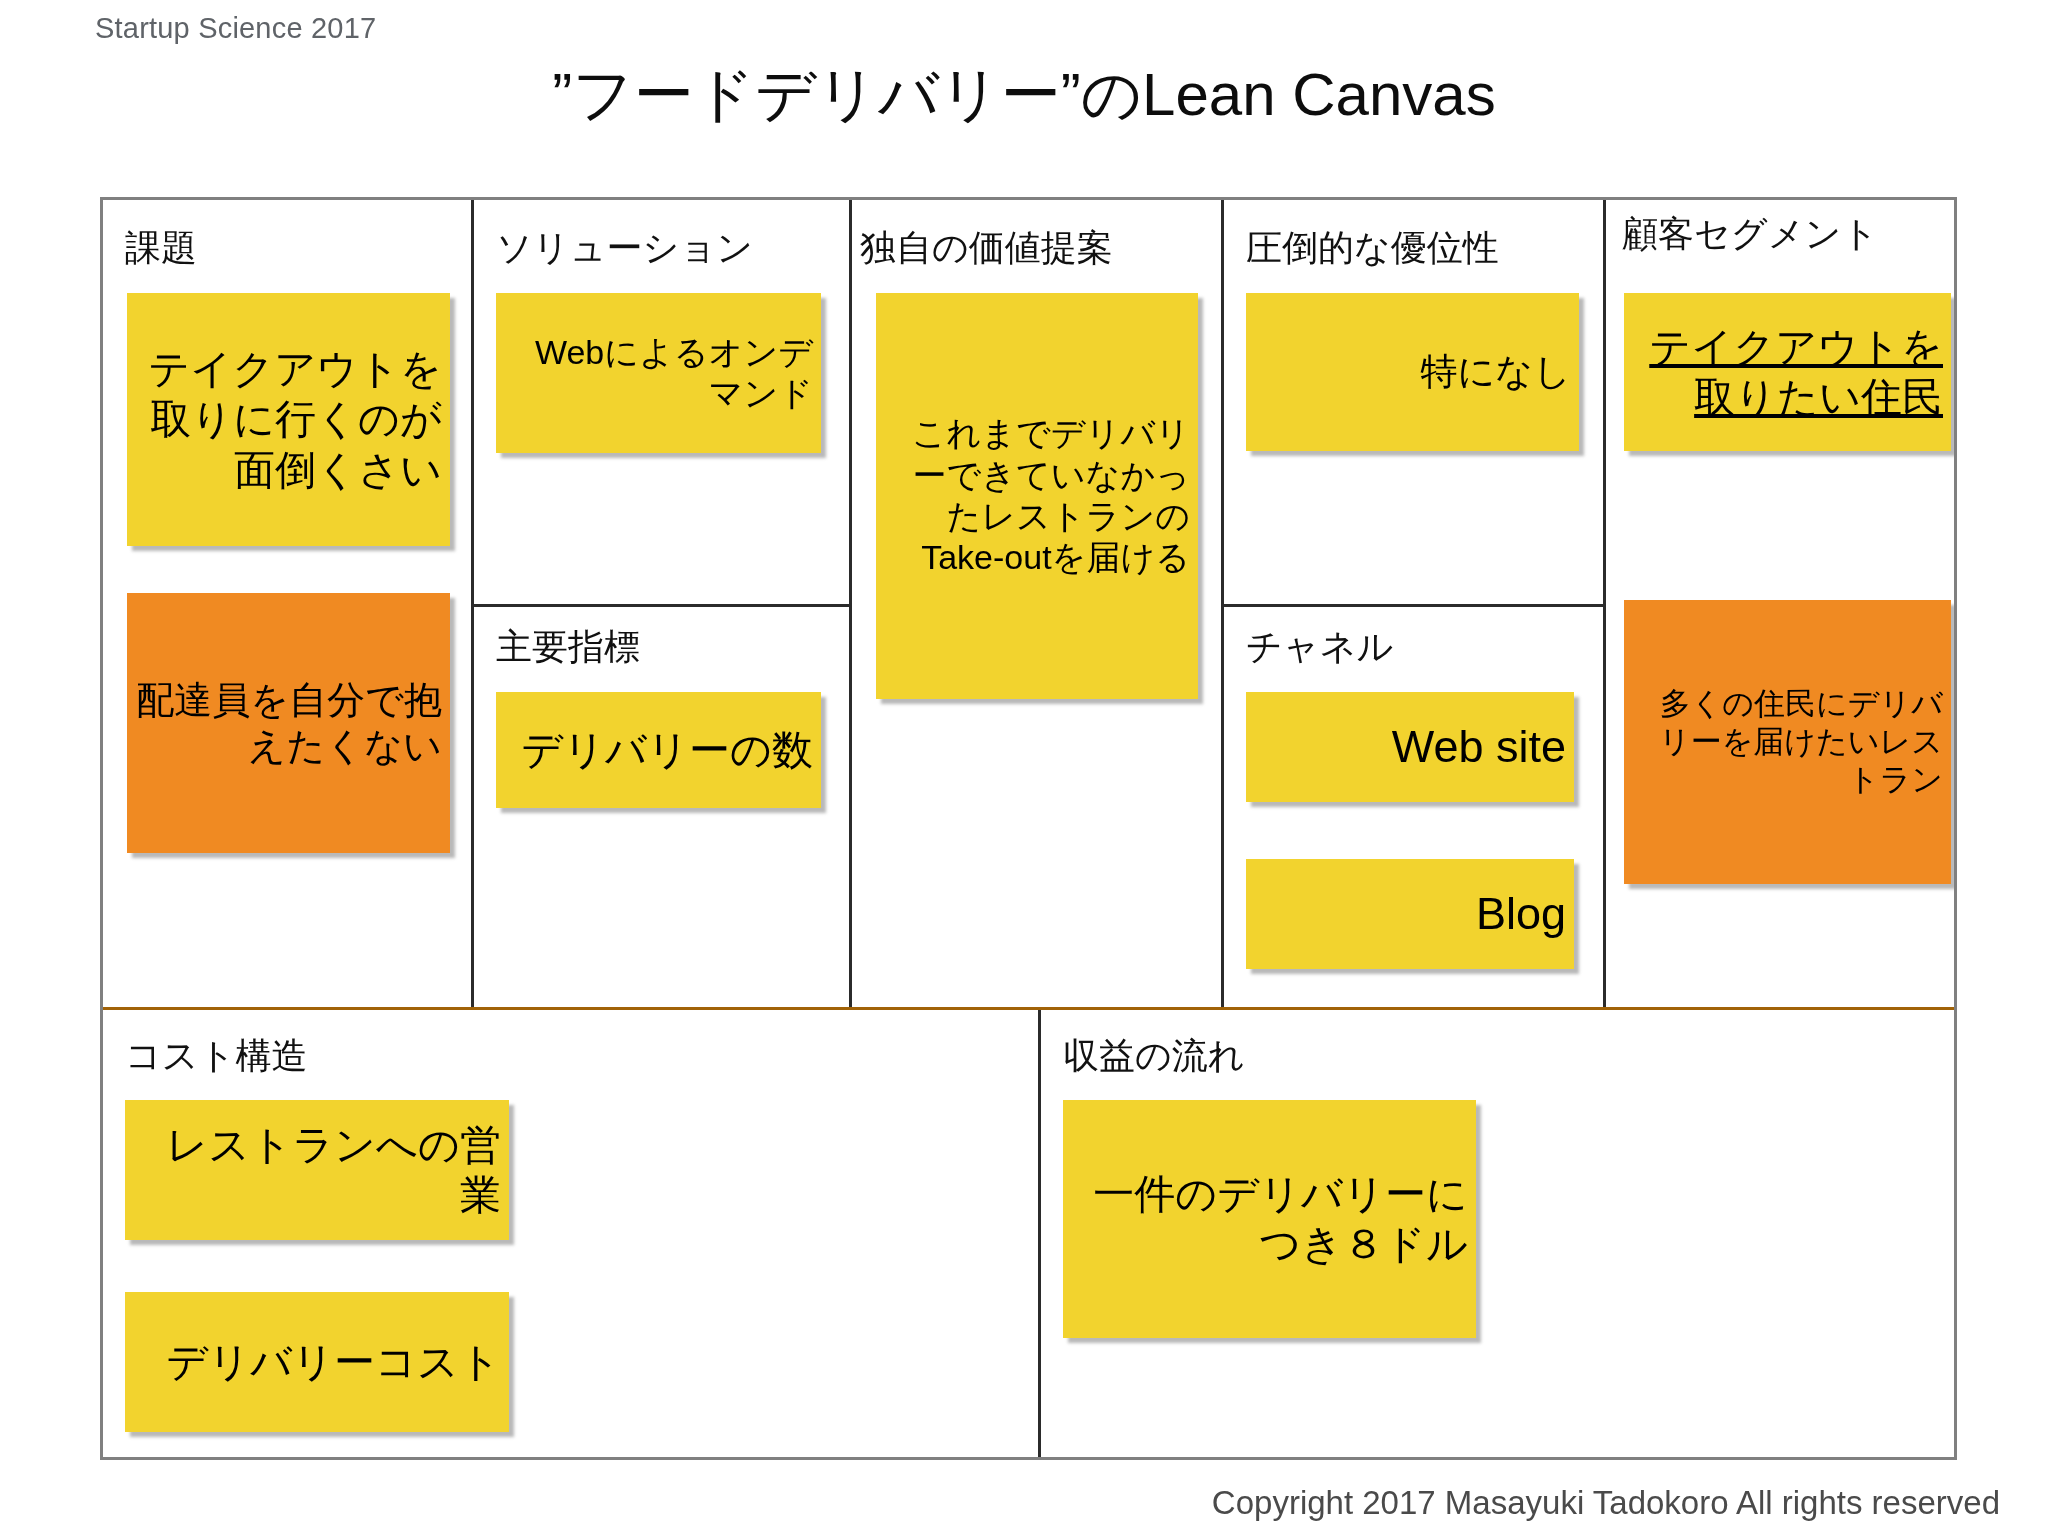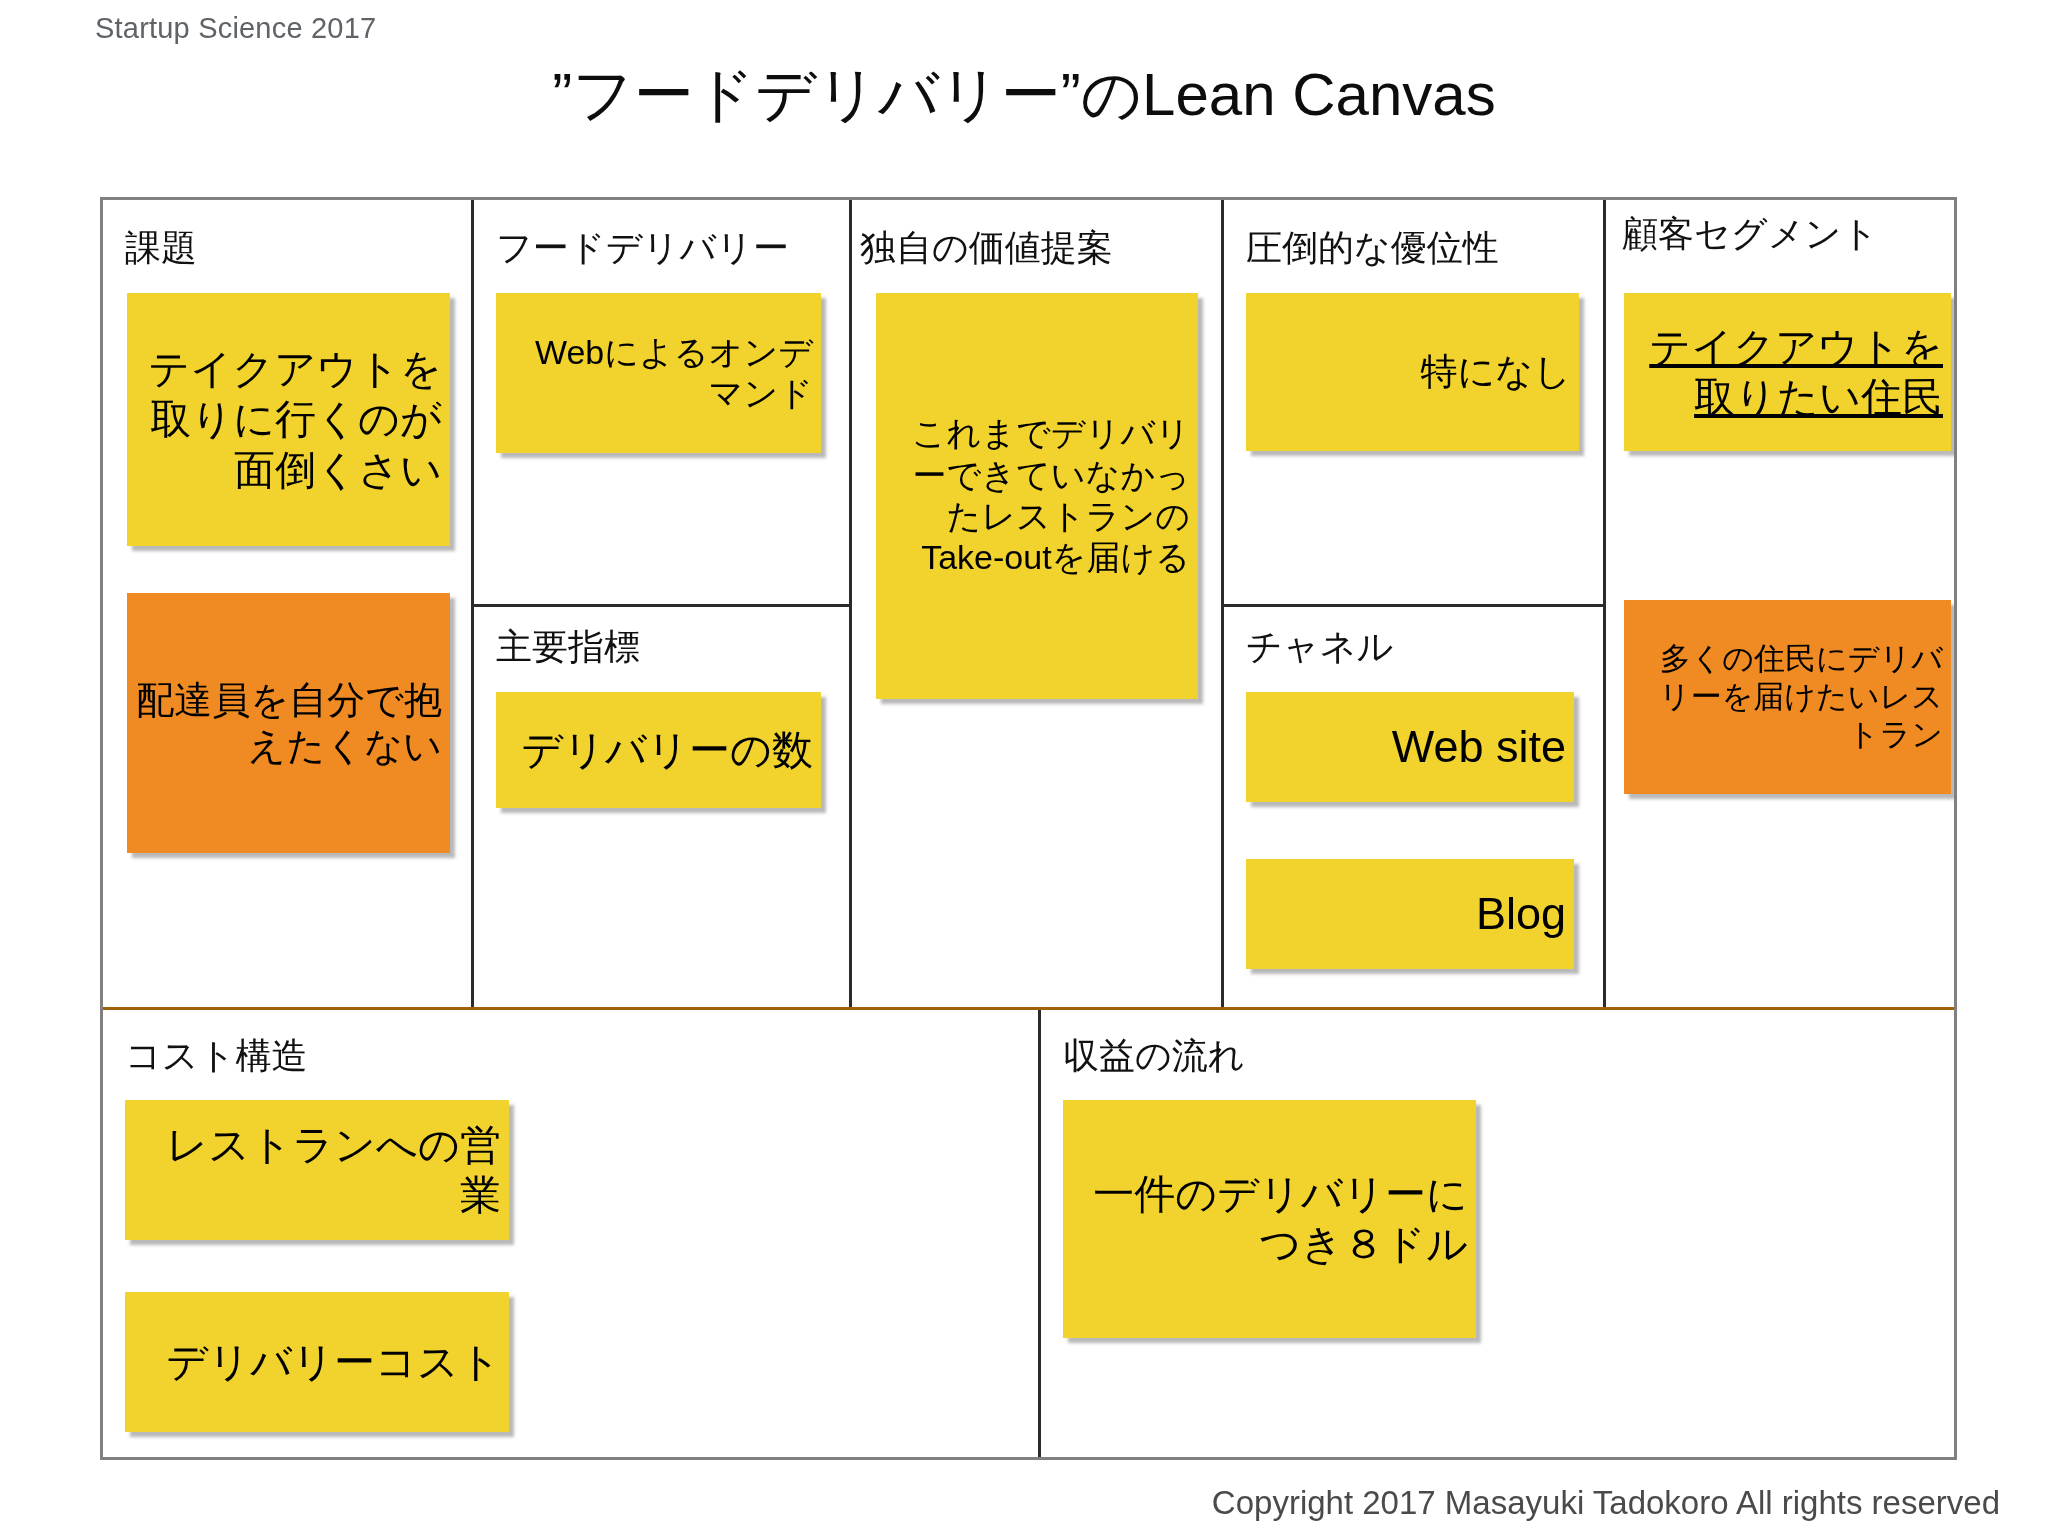--- a/index.html
+++ b/index.html
@@ -155,21 +155,21 @@
             <span>テイクアウトを取りに行くのが面倒くさい</span>
           </div>
           <div class="card orange" style="left:24px; top:393px; width:323px; height:260px; font-size:38px;">
             <span>配達員を自分で抱えたくない</span>
           </div>
         </div>
       </div>
 
       <div class="cell col-solution vsep">
         <div class="sub-top">
-          <div class="sect-label" style="left:22px; top:30px;">フードデリバリー</div>
+          <div class="sect-label" style="left:22px; top:30px;">ソリューション</div>
           <div class="card" style="left:22px; top:93px; width:325px; height:160px; font-size:34px;">
             <span>Webによるオンデマンド</span>
           </div>
         </div>
         <div class="sub-bottom">
           <div class="sect-label" style="left:22px; top:22px;">主要指標</div>
           <div class="card" style="left:22px; top:85px; width:325px; height:116px; font-size:41px;">
             <span>デリバリーの数</span>
           </div>
         </div>
@@ -201,21 +201,21 @@
           </div>
         </div>
       </div>
 
       <div class="cell col-segment vsep">
         <div class="cell-inner">
           <div class="sect-label" style="left:16px; top:16px;">顧客セグメント</div>
           <div class="card" style="left:18px; top:93px; width:327px; height:158px; font-size:41px;text-decoration:underline;">
             <span>テイクアウトを取りたい住民</span>
           </div>
-          <div class="card orange" style="left:18px; top:400px; width:327px; height:194px; font-size:31px;">
+          <div class="card orange" style="left:18px; top:400px; width:327px; height:284px; font-size:31px;">
             <span>多くの住民にデリバリーを届けたいレストラン</span>
           </div>
         </div>
       </div>
 
     </div>
 
     <div class="bottom-row hsep-top">
 
       <div class="cell col-cost">

